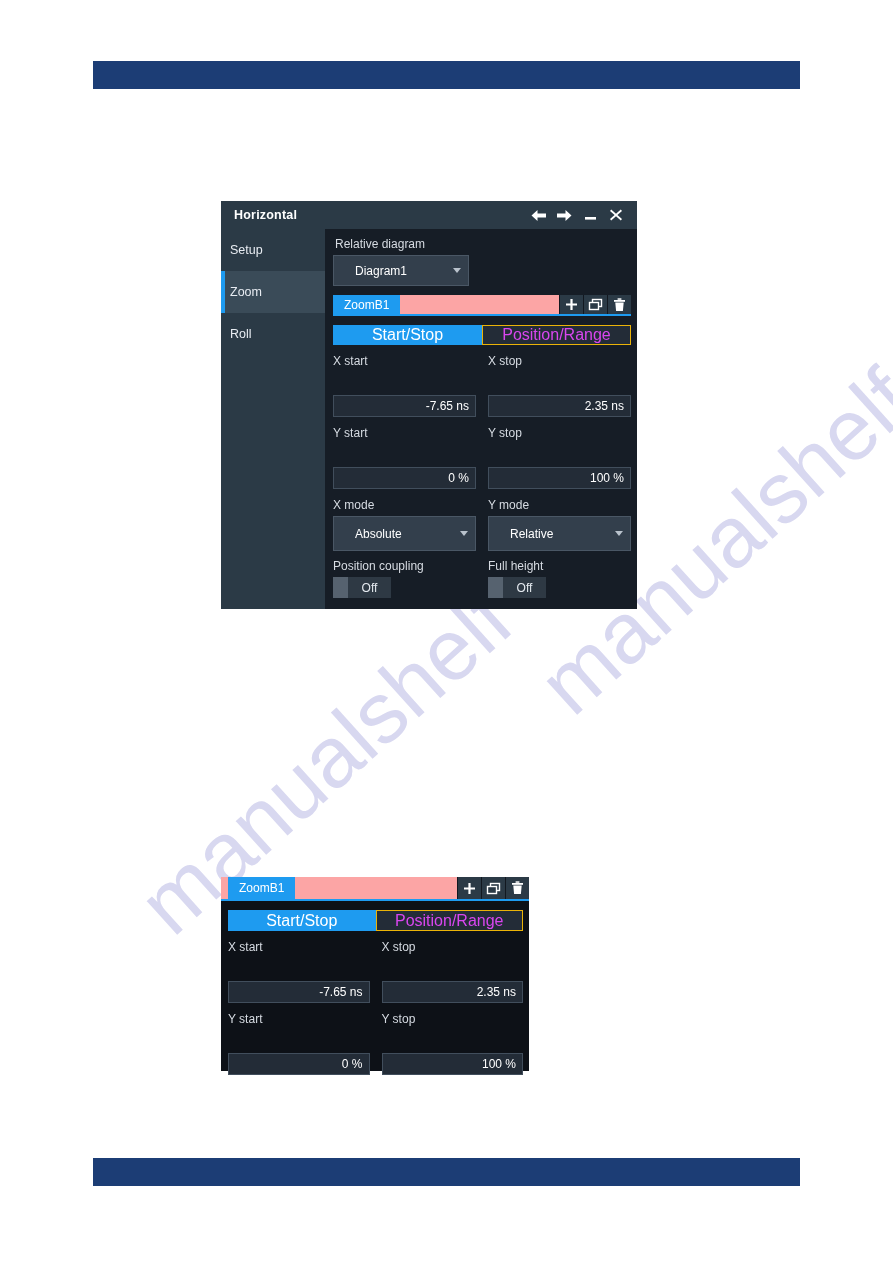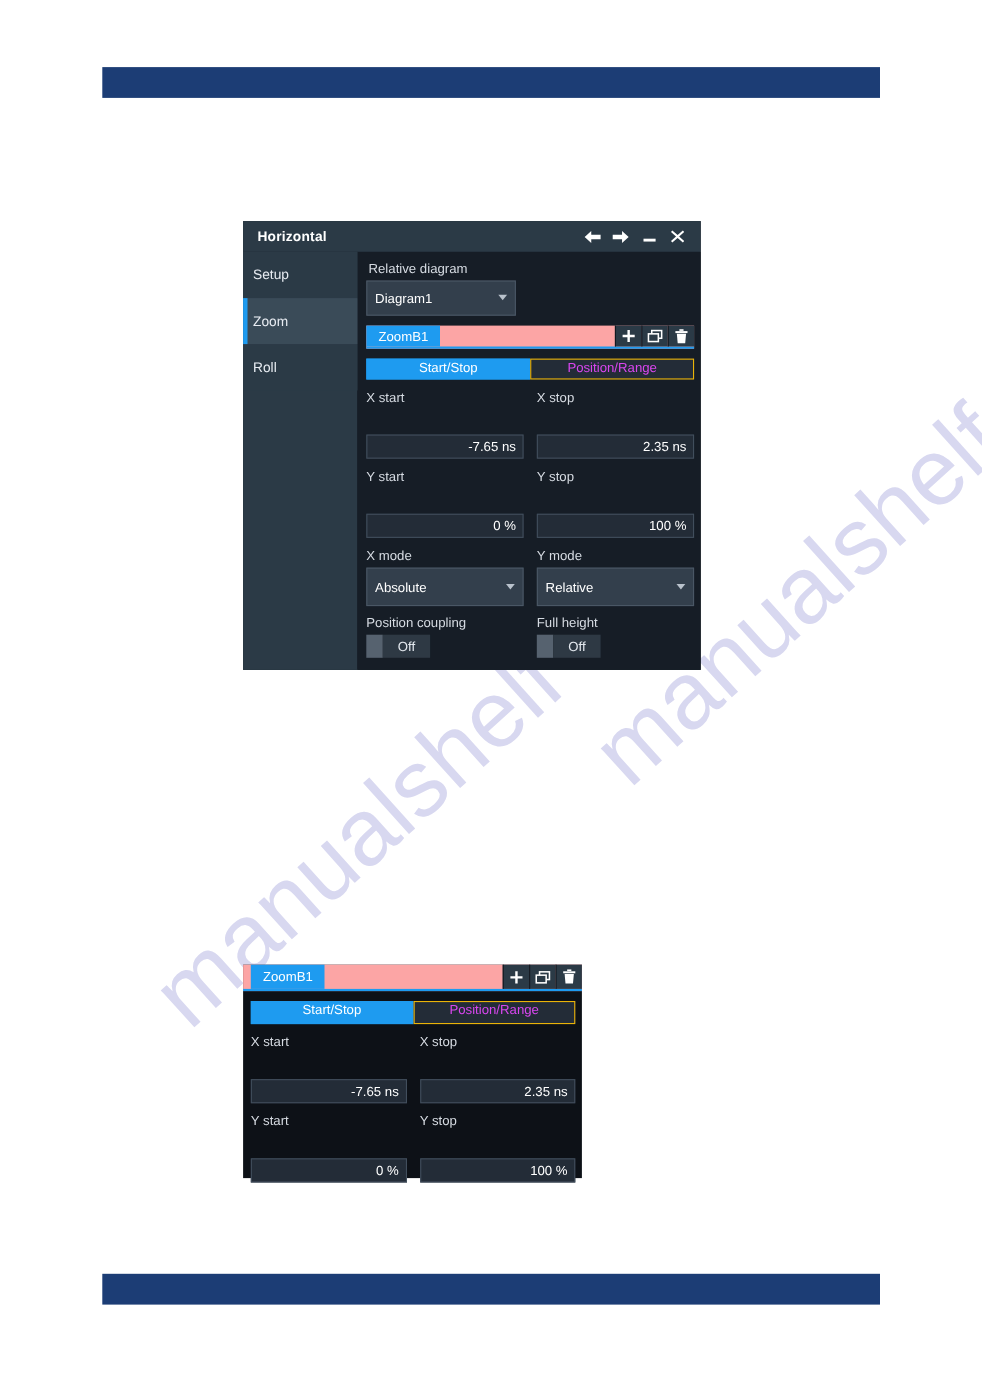--- a/index.html
+++ b/index.html
@@ -147,21 +147,21 @@
     line-height: 15px;
   }
 
   
   .rs-combo {
     height: 35px;
     background: #333f4c;
     border: 1px solid #4a5765;
     display: flex;
     align-items: center;
-    padding: 0 4px 0 7px;
+    padding: 0 4px 0 21px;
     font-size: 12px;
     color: #ffffff;
     box-sizing: border-box;
   }
   .rs-combo-value { flex: 1 1 auto; }
   .rs-combo-arrow {
     width: 0;
     height: 0;
     border-left: 4.5px solid transparent;
     border-right: 4.5px solid transparent;
@@ -201,22 +201,23 @@
 
   
   .rs-segmented {
     margin-top: 9px;
     display: flex;
     height: 21px;
   }
   .rs-seg {
     flex: 1 1 50%;
     display: flex;
+    align-items: center;
     justify-content: center;
-    font-size: 12px;
+    font-size: 16px;
     box-sizing: border-box;
   }
   .rs-seg.on {
     background: #1e9bf0;
     color: #ffffff;
     border: 1px solid #1e9bf0;
   }
   .rs-seg.off {
     background: #232c37;
     color: #d946ef;

